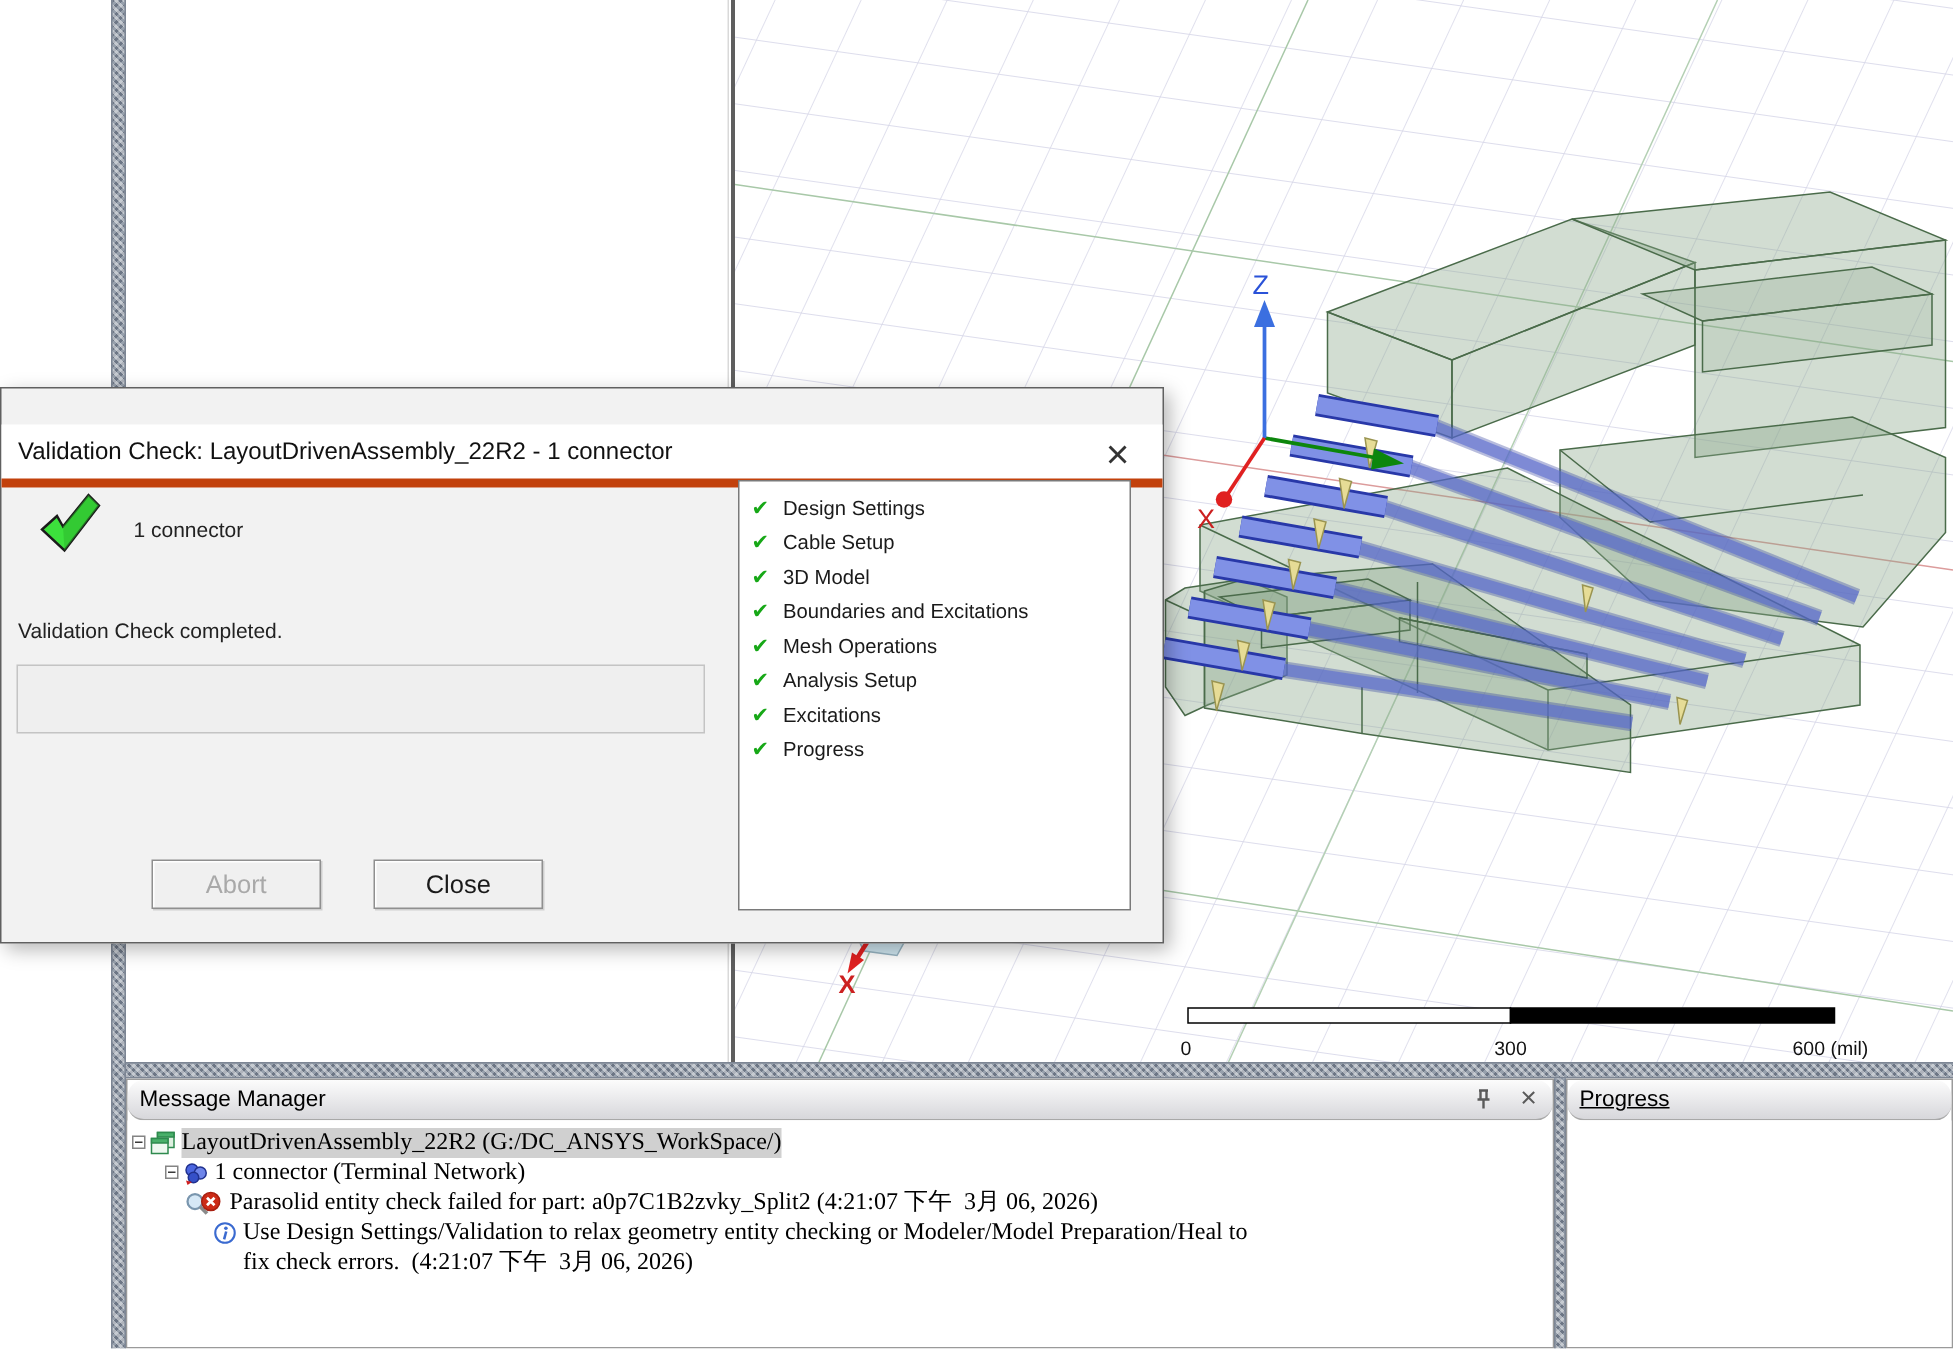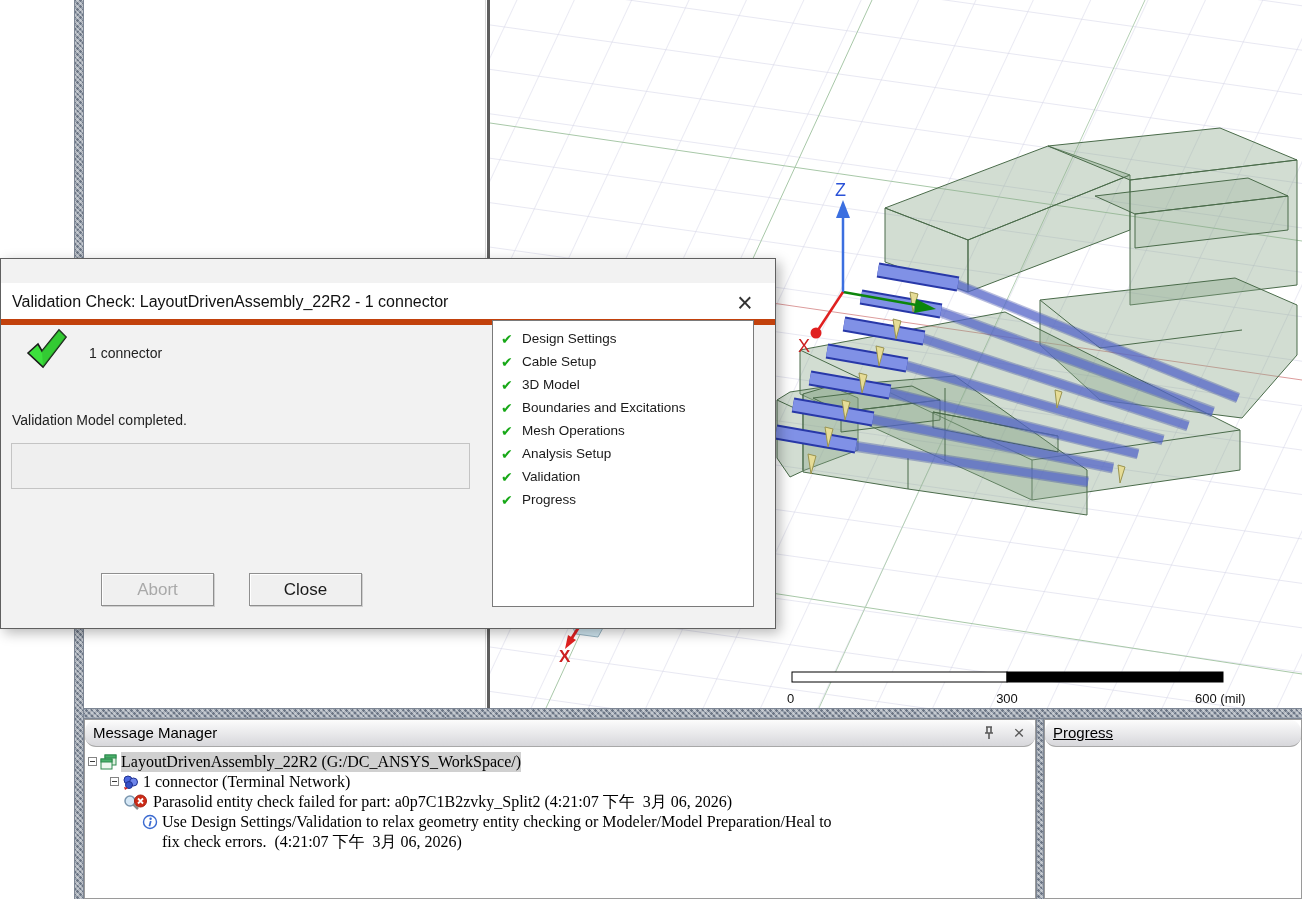--- a/index.html
+++ b/index.html
@@ -238,21 +238,21 @@
     <div class="dlg-title">
       <span class="txt">Validation Check: LayoutDrivenAssembly_22R2 - 1 connector</span>
       <span class="dlg-close">×</span>
     </div>
 
     <svg class="bigcheck" width="46" height="46" viewBox="0 0 46 46">
       <path d="M5 26 L15 17 L19 24 L36 3 L43 10 L20 40 Z" fill="#3ce03c" stroke="#1b1b1b" stroke-width="1.6"></path>
       <path d="M19 24 L36 3 L43 10 L20 40 Z" fill="#2bb82b" stroke="none" opacity="0.55"></path>
     </svg>
     <div class="result-lbl">1 connector</div>
-    <div class="status-lbl">Validation Model completed.</div>
+    <div class="status-lbl">Validation Check completed.</div>
     <div class="dlg-progress"></div>
 
     <div class="btn abort">Abort</div>
     <div class="btn close">Close</div>
 
     <div class="checkbox-list">
       <div class="chk-row">
           <span class="tick">✔</span>
           <span>Design Settings</span>
         </div>
@@ -271,21 +271,21 @@
       <div class="chk-row">
           <span class="tick">✔</span>
           <span>Mesh Operations</span>
         </div>
       <div class="chk-row">
           <span class="tick">✔</span>
           <span>Analysis Setup</span>
         </div>
       <div class="chk-row">
           <span class="tick">✔</span>
-          <span>Validation</span>
+          <span>Excitations</span>
         </div>
       <div class="chk-row">
           <span class="tick">✔</span>
           <span>Progress</span>
         </div>
     </div>
   </div>
 
   <div class="panel mm">
     <div class="panel-title">

